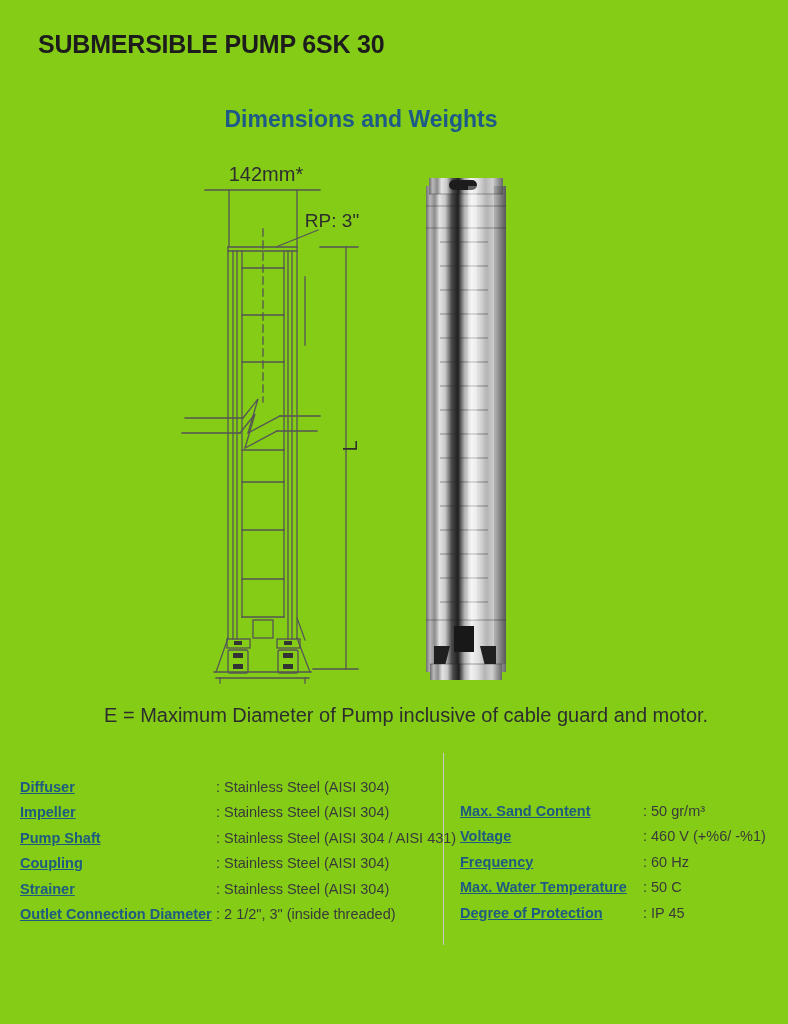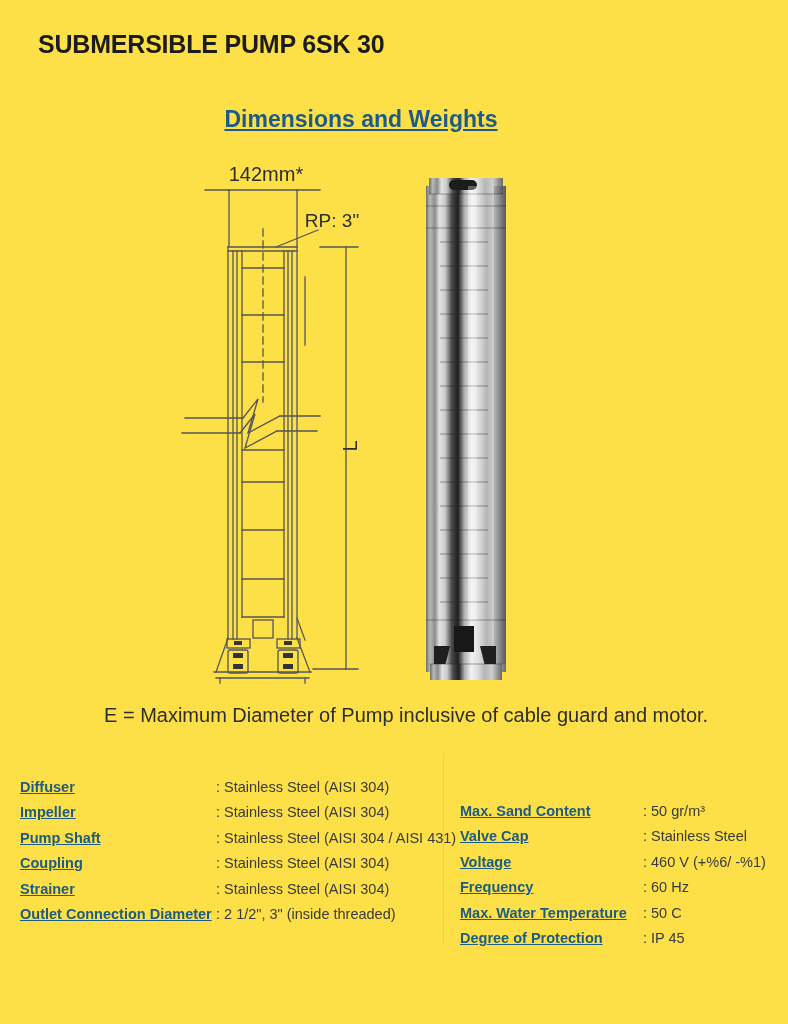--- a/index.html
+++ b/index.html
@@ -1,21 +1,21 @@
 <!DOCTYPE html>
 <html><head>
 <meta charset="utf-8">
 <style>
   html,body{margin:0;padding:0;background:#ffffff;}
-  .page{position:relative;width:788px;height:1024px;background:#fde047;overflow:hidden;
+  .page{position:relative;width:788px;height:1024px;background:#84cc16;overflow:hidden;
         font-family:"Liberation Sans", sans-serif;}
   .doc-title{position:absolute;left:38px;top:30px;font-size:25px;font-weight:bold;
              color:#1c1c1c;letter-spacing:-0.2px;}
   .section-heading{position:absolute;left:0;top:106px;width:722px;text-align:center;
-                   font-size:23px;font-weight:bold;color:#1d5a87;text-decoration:underline;}
+                   font-size:23px;font-weight:bold;color:#1d5a87;}
   .drawing-svg{position:absolute;left:180px;top:150px;}
   .drawing-svg text{font-family:"Liberation Sans", sans-serif;fill:#2e2e2e;}
   .photo-svg{position:absolute;left:424px;top:178px;}
   .note-line{position:absolute;left:104px;top:704px;font-size:20px;color:#2d2d2d;}
   .spec-divider{position:absolute;left:443px;top:753px;width:1px;height:192px;background:#c9c9c9;}
   .spec-col{position:absolute;top:775px;font-size:14.5px;}
   .spec-col.left{left:20px;width:415px;}
   .spec-col.right{left:460px;width:325px;margin-top:24px;}
   .spec-row{display:flex;line-height:25.4px;white-space:nowrap;}
   .spec-label{font-weight:bold;color:#1e5b80;flex:0 0 auto;text-decoration:underline;}
@@ -193,24 +193,20 @@
       <span class="spec-value">: 2 1/2", 3" (inside threaded)</span>
     </div>
   </div>
 
   <div class="spec-col right">
     <div class="spec-row">
       <span class="spec-label">Max. Sand Content</span>
       <span class="spec-value">: 50 gr/m³</span>
     </div>
     <div class="spec-row">
-      <span class="spec-label">Valve Cap</span>
-      <span class="spec-value">: Stainless Steel</span>
-    </div>
-    <div class="spec-row">
       <span class="spec-label">Voltage</span>
       <span class="spec-value">: 460 V (+%6/ -%1)</span>
     </div>
     <div class="spec-row">
       <span class="spec-label">Frequency</span>
       <span class="spec-value">: 60 Hz</span>
     </div>
     <div class="spec-row">
       <span class="spec-label">Max. Water Temperature</span>
       <span class="spec-value">: 50 C</span>

